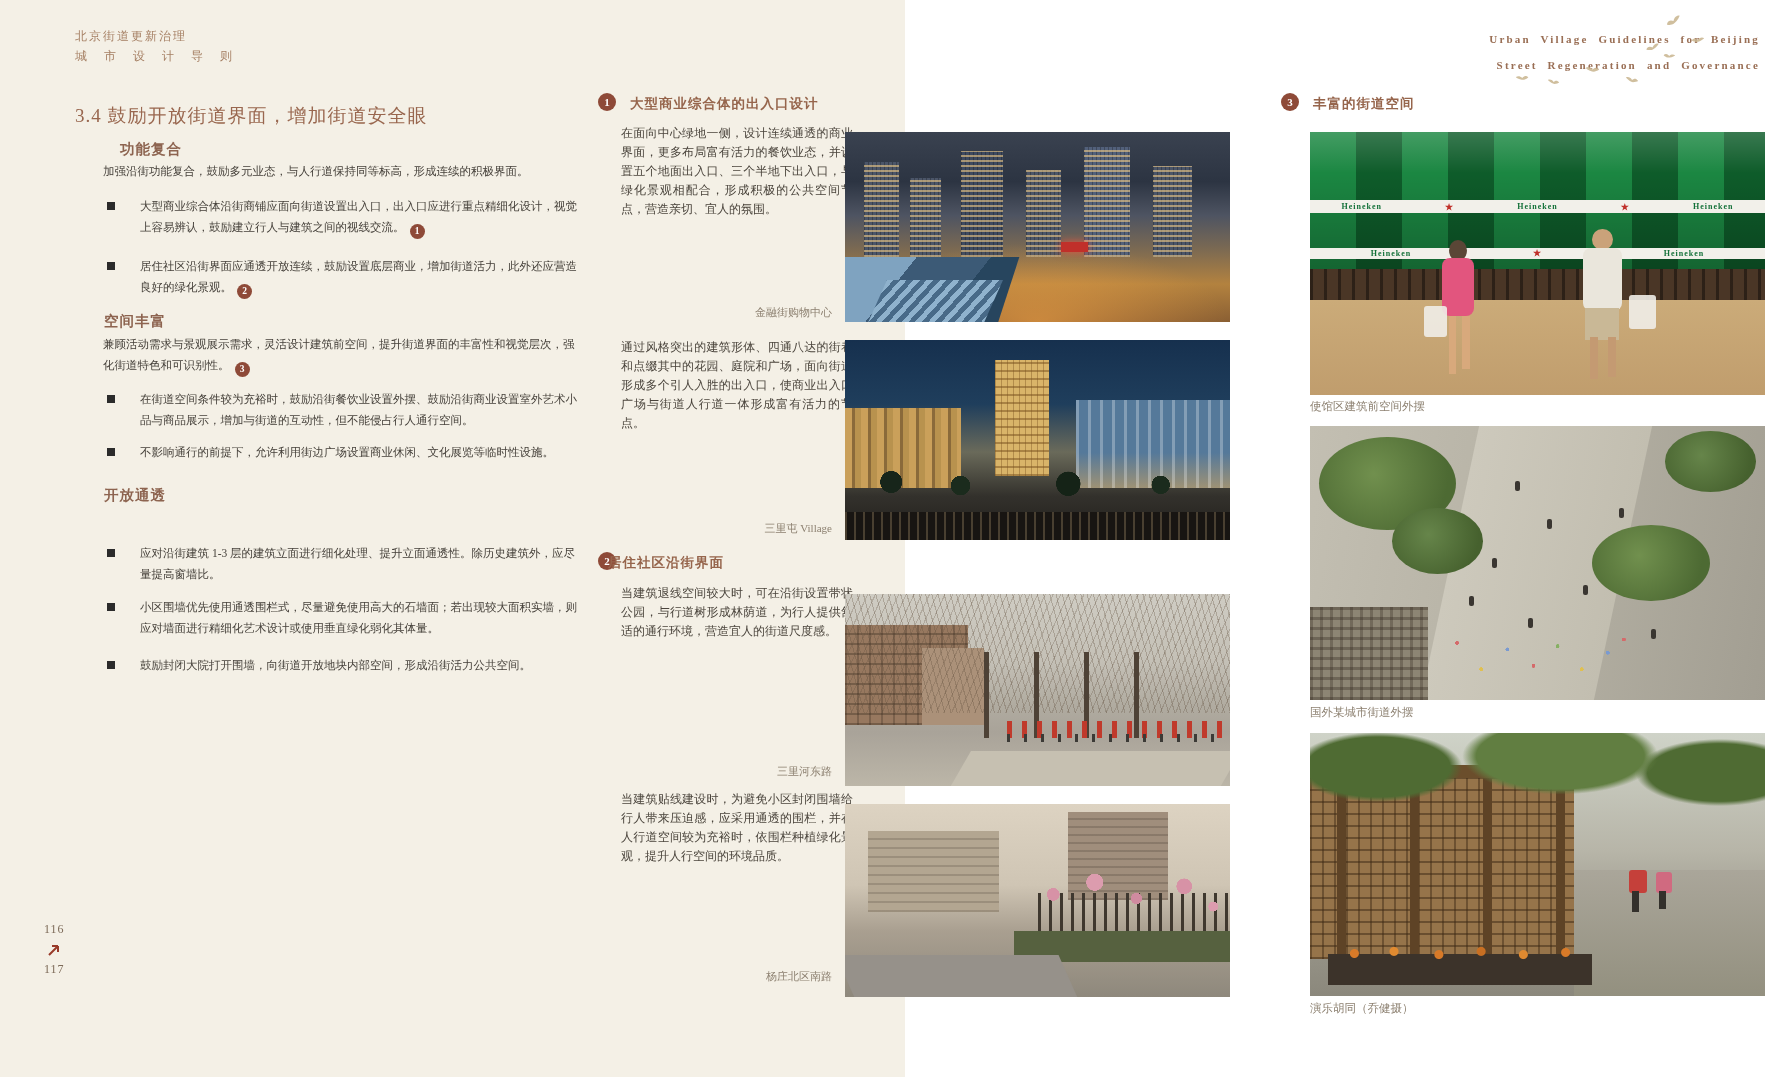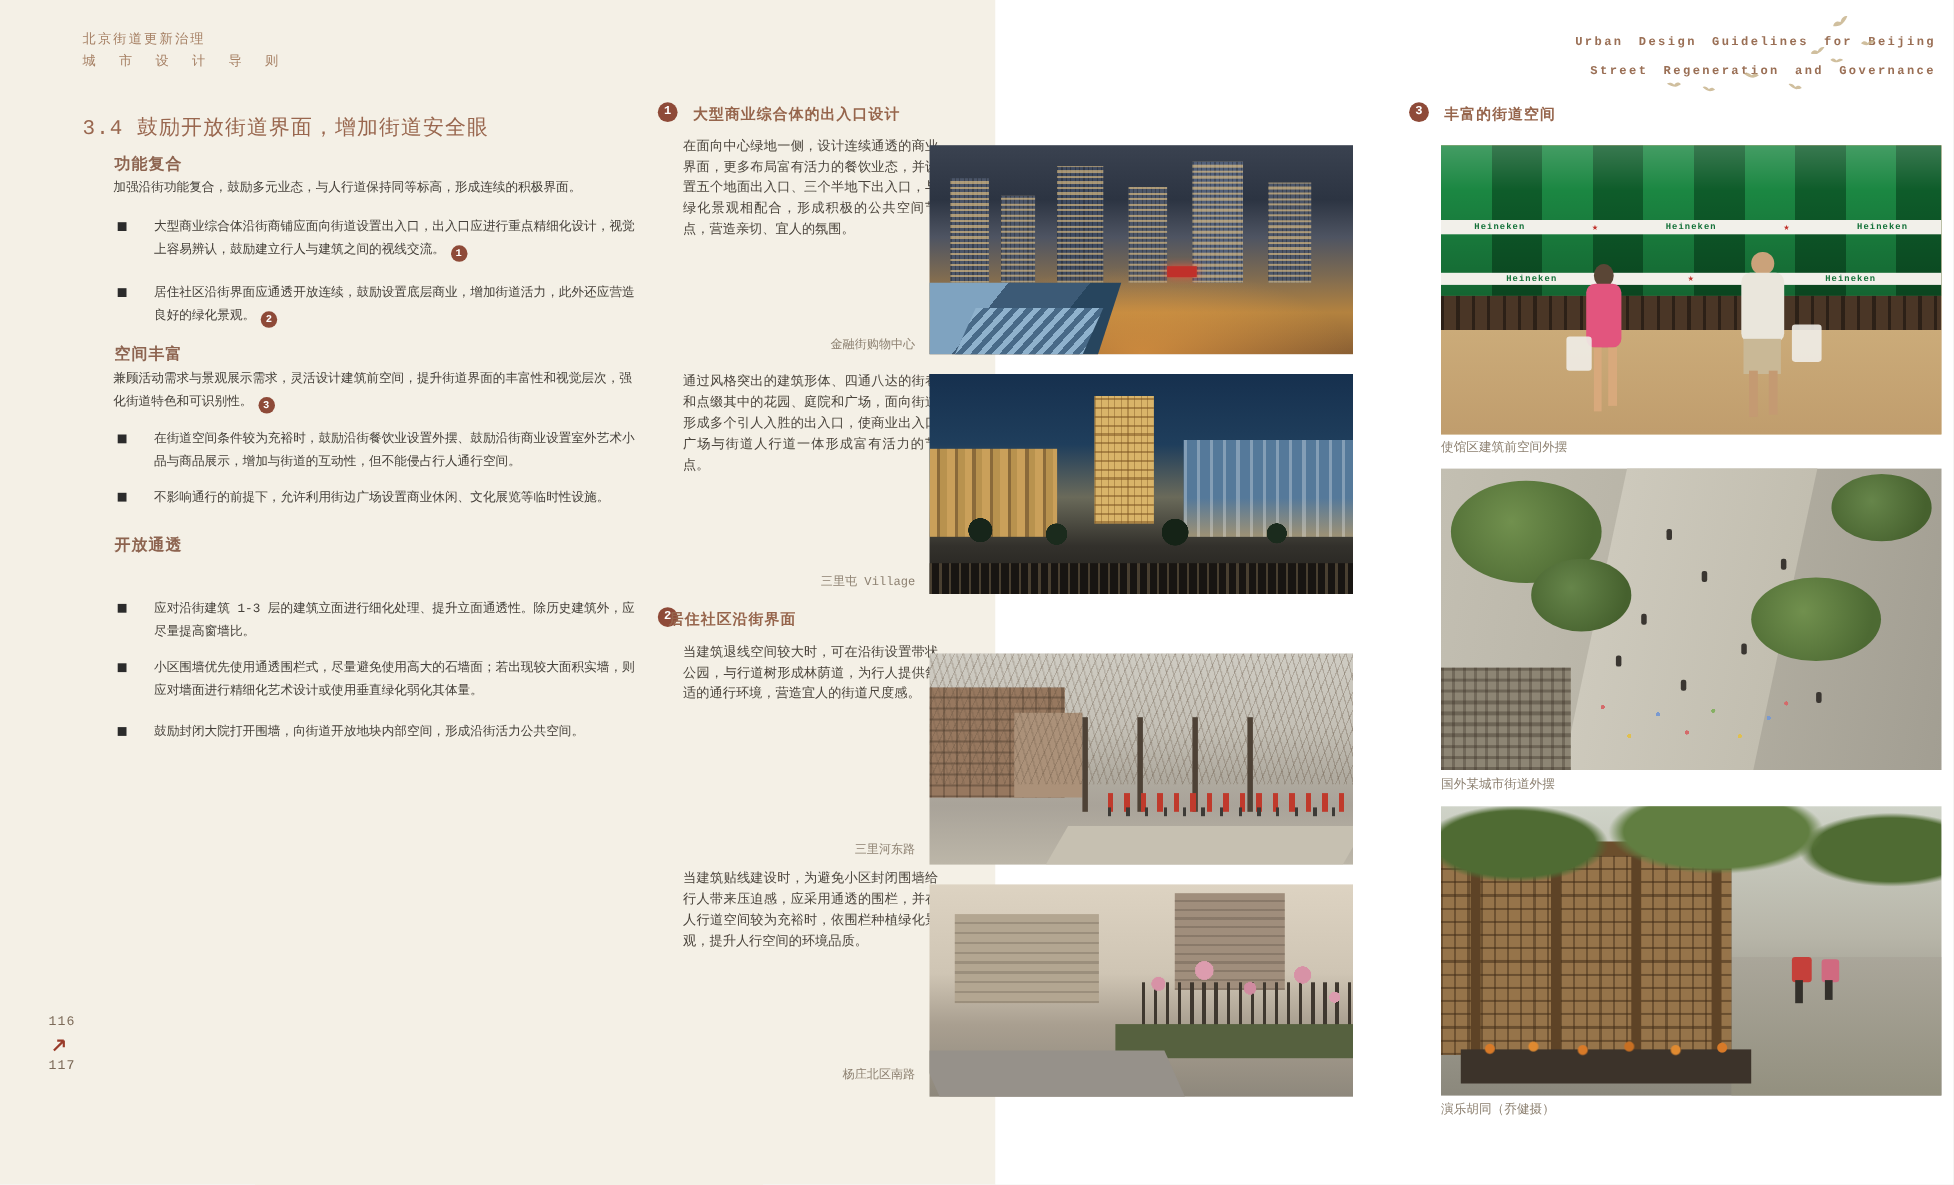--- a/index.html
+++ b/index.html
@@ -1,18 +1,18 @@
 <!DOCTYPE html>
 <html><head>
 <meta charset="utf-8">
 <style>
   html,body{margin:0;padding:0;background:#e8e8e8;}
   #spread{
     position:relative;width:1776px;height:1077px;background:#ffffff;
-    font-family:Liberation Mono, monospace;overflow:hidden;margin:0 auto;
+    font-family:Liberation Serif, serif;overflow:hidden;margin:0 auto;
   }
   .abs{position:absolute;}
   
   #page-left-bg{left:0;top:0;width:905px;height:1077px;background:#f4f0e6;}
   #page-right-bg{left:905px;top:0;width:871px;height:1077px;background:#ffffff;}
 
   
   .hdr-left{left:75px;top:26px;color:#a57f63;font-size:12px;line-height:20px;}
   .hdr-left .l1{letter-spacing:2px;}
   .hdr-left .l2{letter-spacing:7px;}
@@ -168,21 +168,21 @@
 <div id="spread">
   <div class="abs" id="page-left-bg"></div>
   <div class="abs" id="page-right-bg"></div>
 
   <div class="abs hdr-left">
     <div class="l1">北京街道更新治理</div>
     <div class="l2">城 市 设 计 导 则</div>
   </div>
 
   <div class="abs hdr-right">
-    <div>Urban Design Guidelines for Beijing</div>
+    <div>Urban Village Guidelines for Beijing</div>
     <div>Street Regeneration and Governance</div>
   </div>
 
   <span class="bird" style="left:1666px;top:12px;transform:rotate(-15deg);"><svg width="15" height="10" viewBox="0 0 16 10">
         <path d="M0 7 C3 2 6 4 8 5 C10 1 13 0 16 1 C13 5 10 7 7 8 C4 8 2 8 0 7Z" fill="#c8b48e"></path>
       </svg></span>
   <span class="bird" style="left:1692px;top:30px;transform:rotate(12deg);"><svg width="12" height="8" viewBox="0 0 16 10">
         <path d="M0 7 C3 2 6 4 8 5 C10 1 13 0 16 1 C13 5 10 7 7 8 C4 8 2 8 0 7Z" fill="#c8b48e"></path>
       </svg></span>
   <span class="bird" style="left:1646px;top:38px;transform:rotate(-4deg);"><svg width="13" height="9" viewBox="0 0 16 10">
@@ -199,21 +199,21 @@
       </svg></span>
   <span class="bird" style="left:1516px;top:68px;transform:scaleX(-1) rotate(20deg);"><svg width="12" height="8" viewBox="0 0 16 10">
         <path d="M0 7 C3 2 6 4 8 5 C10 1 13 0 16 1 C13 5 10 7 7 8 C4 8 2 8 0 7Z" fill="#c8b48e"></path>
       </svg></span>
   <span class="bird" style="left:1626px;top:70px;transform:scaleX(-1) rotate(4deg);"><svg width="12" height="8" viewBox="0 0 16 10">
         <path d="M0 7 C3 2 6 4 8 5 C10 1 13 0 16 1 C13 5 10 7 7 8 C4 8 2 8 0 7Z" fill="#c8b48e"></path>
       </svg></span>
 
   <h1 class="abs doc-title">3.4 鼓励开放街道界面，增加街道安全眼</h1>
 
-  <div class="abs sec-h" style="top:140px;">功能复合</div>
+  <div class="abs sec-h" style="top:140px;margin-left:16px;">功能复合</div>
   <div class="abs sec-intro" style="top:161px;">加强沿街功能复合，鼓励多元业态，与人行道保持同等标高，形成连续的积极界面。</div>
 
   <div class="abs bullet" style="top:196px;">
     <span class="sq"></span>
     <span class="btext"><span>大型商业综合体沿街商铺应面向街道设置出入口，出入口应进行重点精细化设计，视觉上容易辨认，鼓励建立行人与建筑之间的视线交流。</span><span class="ref-badge">1</span></span>
   </div>
   <div class="abs bullet" style="top:256px;">
     <span class="sq"></span>
     <span class="btext"><span>居住社区沿街界面应通透开放连续，鼓励设置底层商业，增加街道活力，此外还应营造良好的绿化景观。</span><span class="ref-badge">2</span></span>
   </div>

